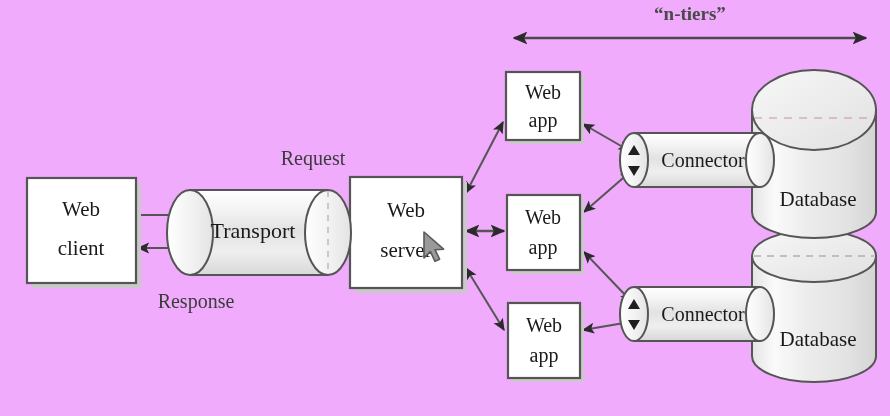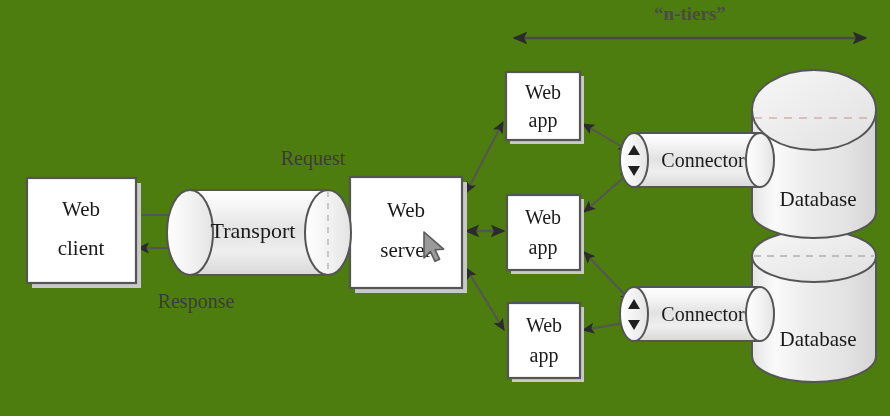--- a/index.html
+++ b/index.html
@@ -10,21 +10,21 @@
   body {
     width: 890px;
     height: 416px;
     font-family: "Liberation Serif", "DejaVu Serif", serif;
     overflow: hidden;
   }
   #diagram-root {
     position: relative;
     width: 890px;
     height: 416px;
-    background: #4d7c0f;
+    background: #f0abfc;
   }
   svg { display: block; }
   .node-label {
     font-family: "Liberation Serif", "DejaVu Serif", serif;
     fill: #1a1a1a;
     text-anchor: middle;
     dominant-baseline: middle;
   }
   .edge-label {
     font-family: "Liberation Serif", "DejaVu Serif", serif;

